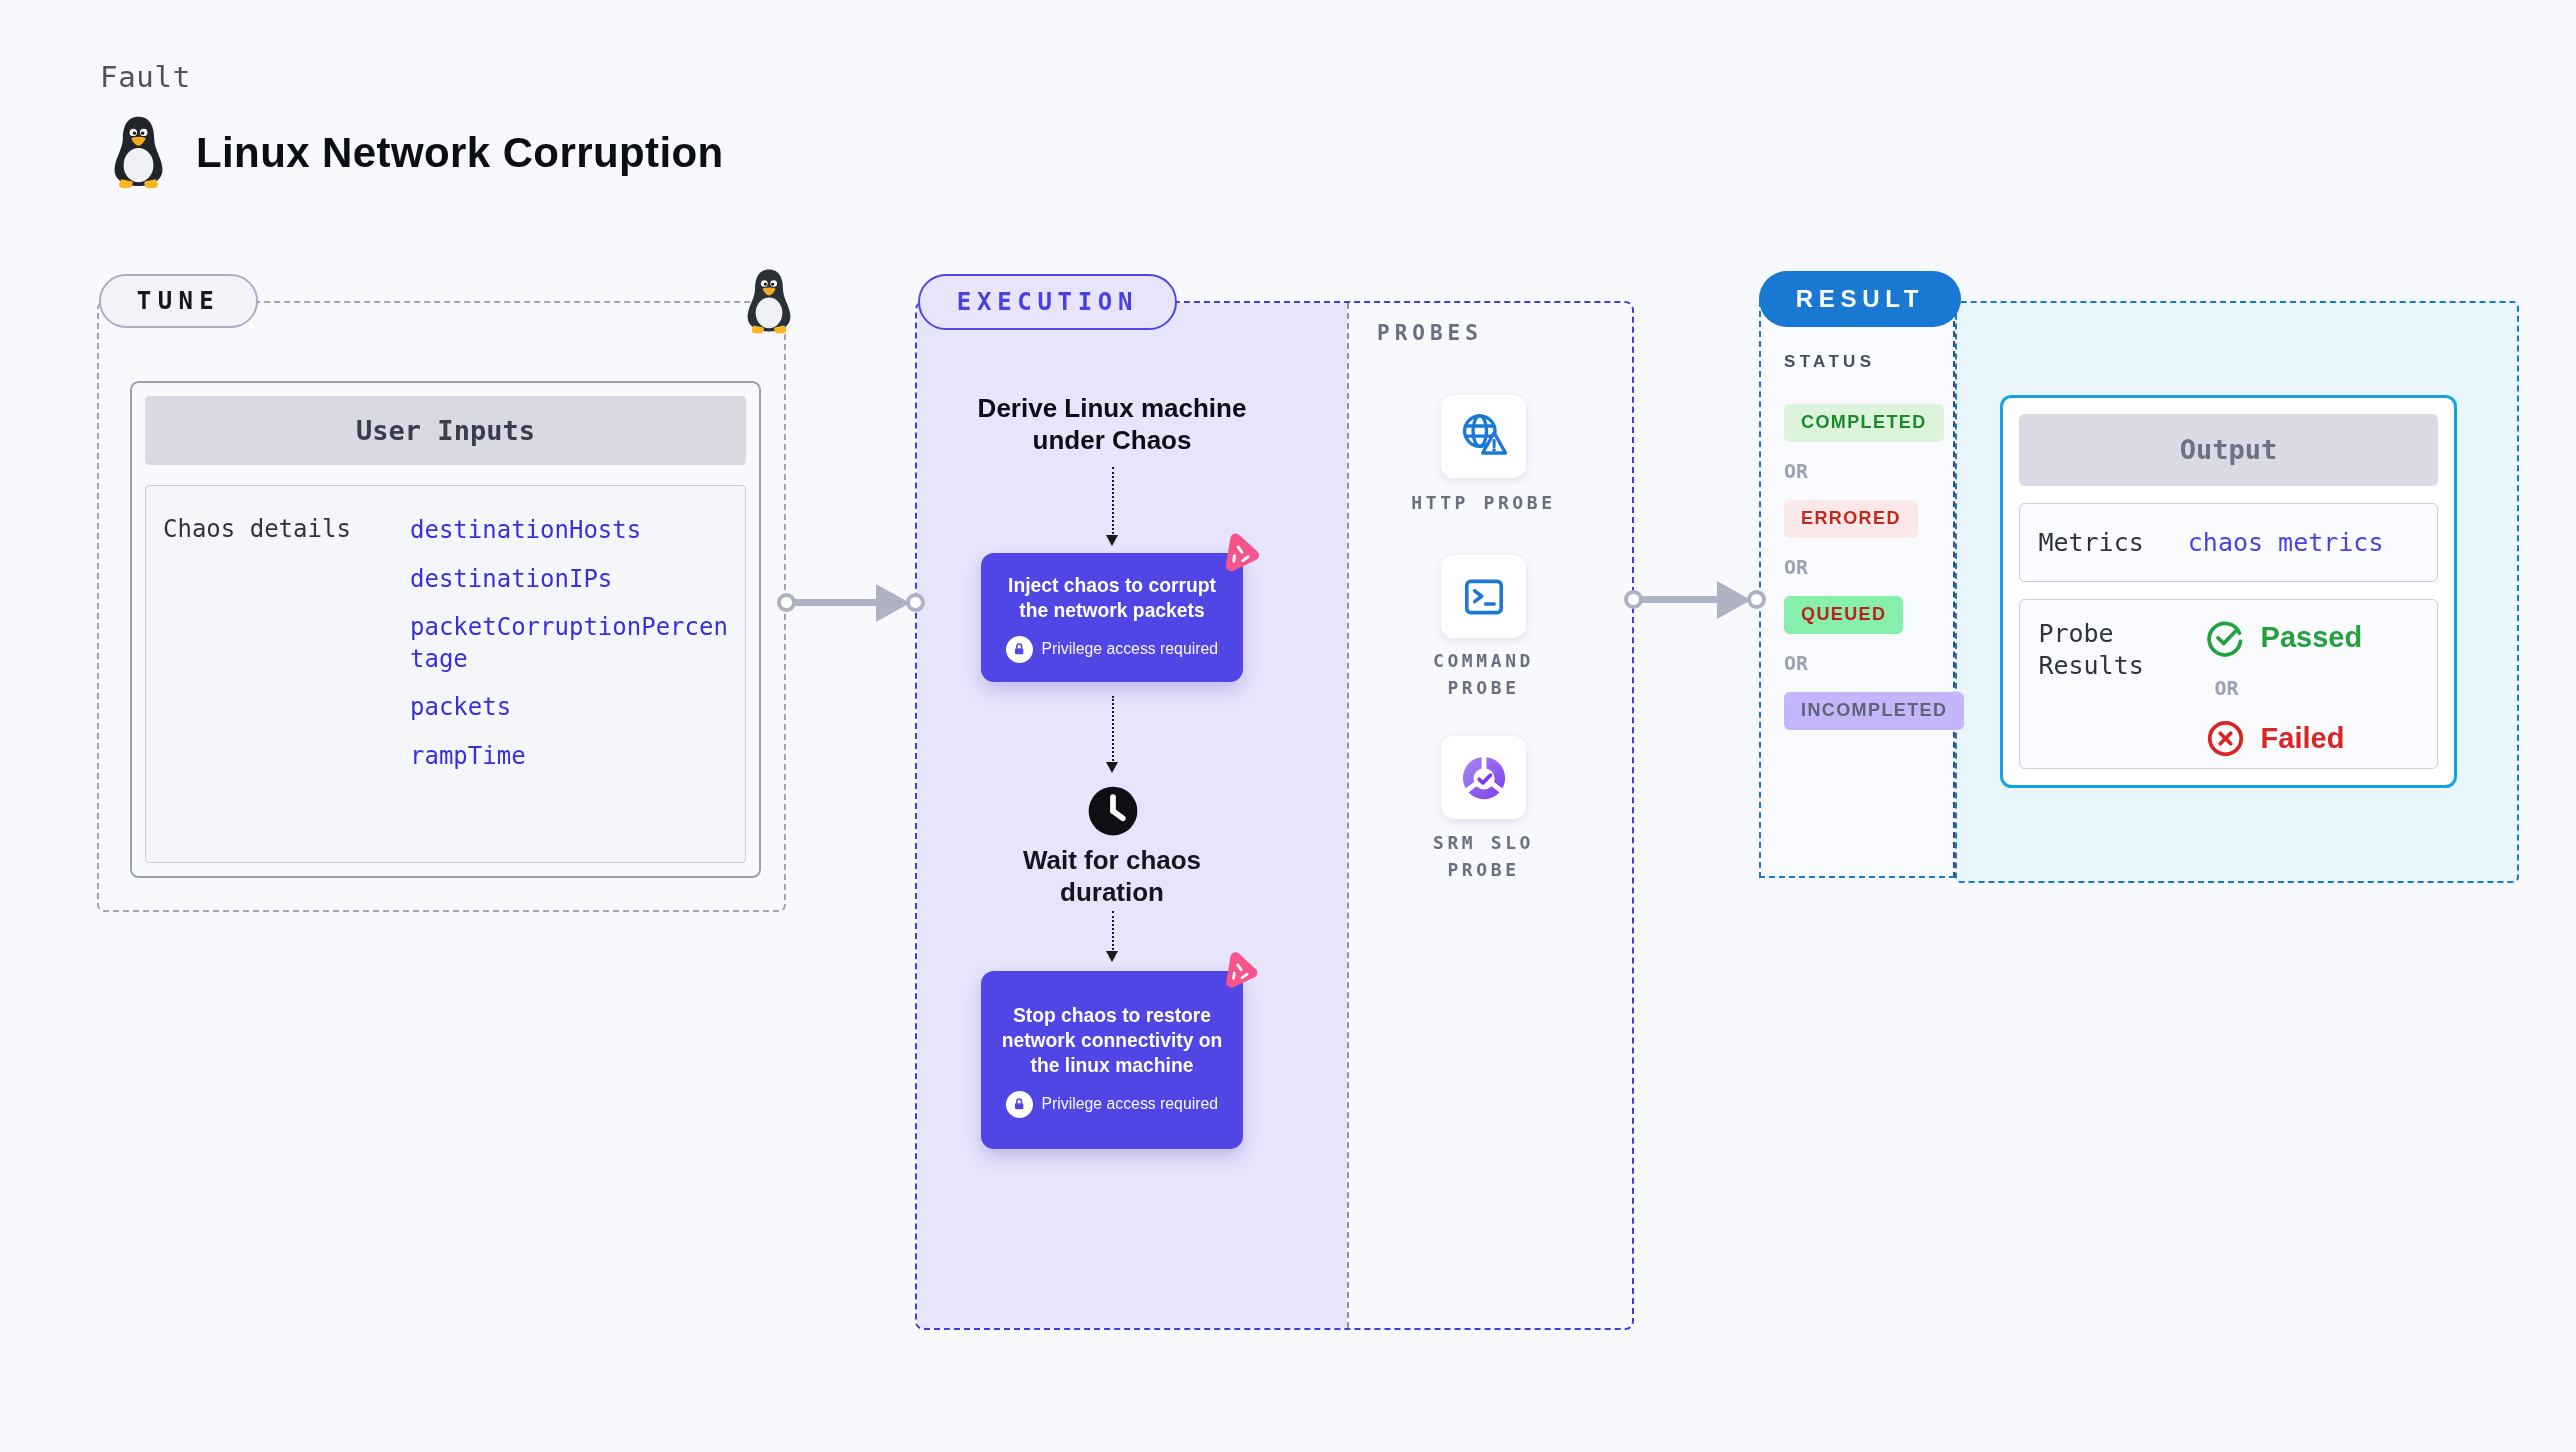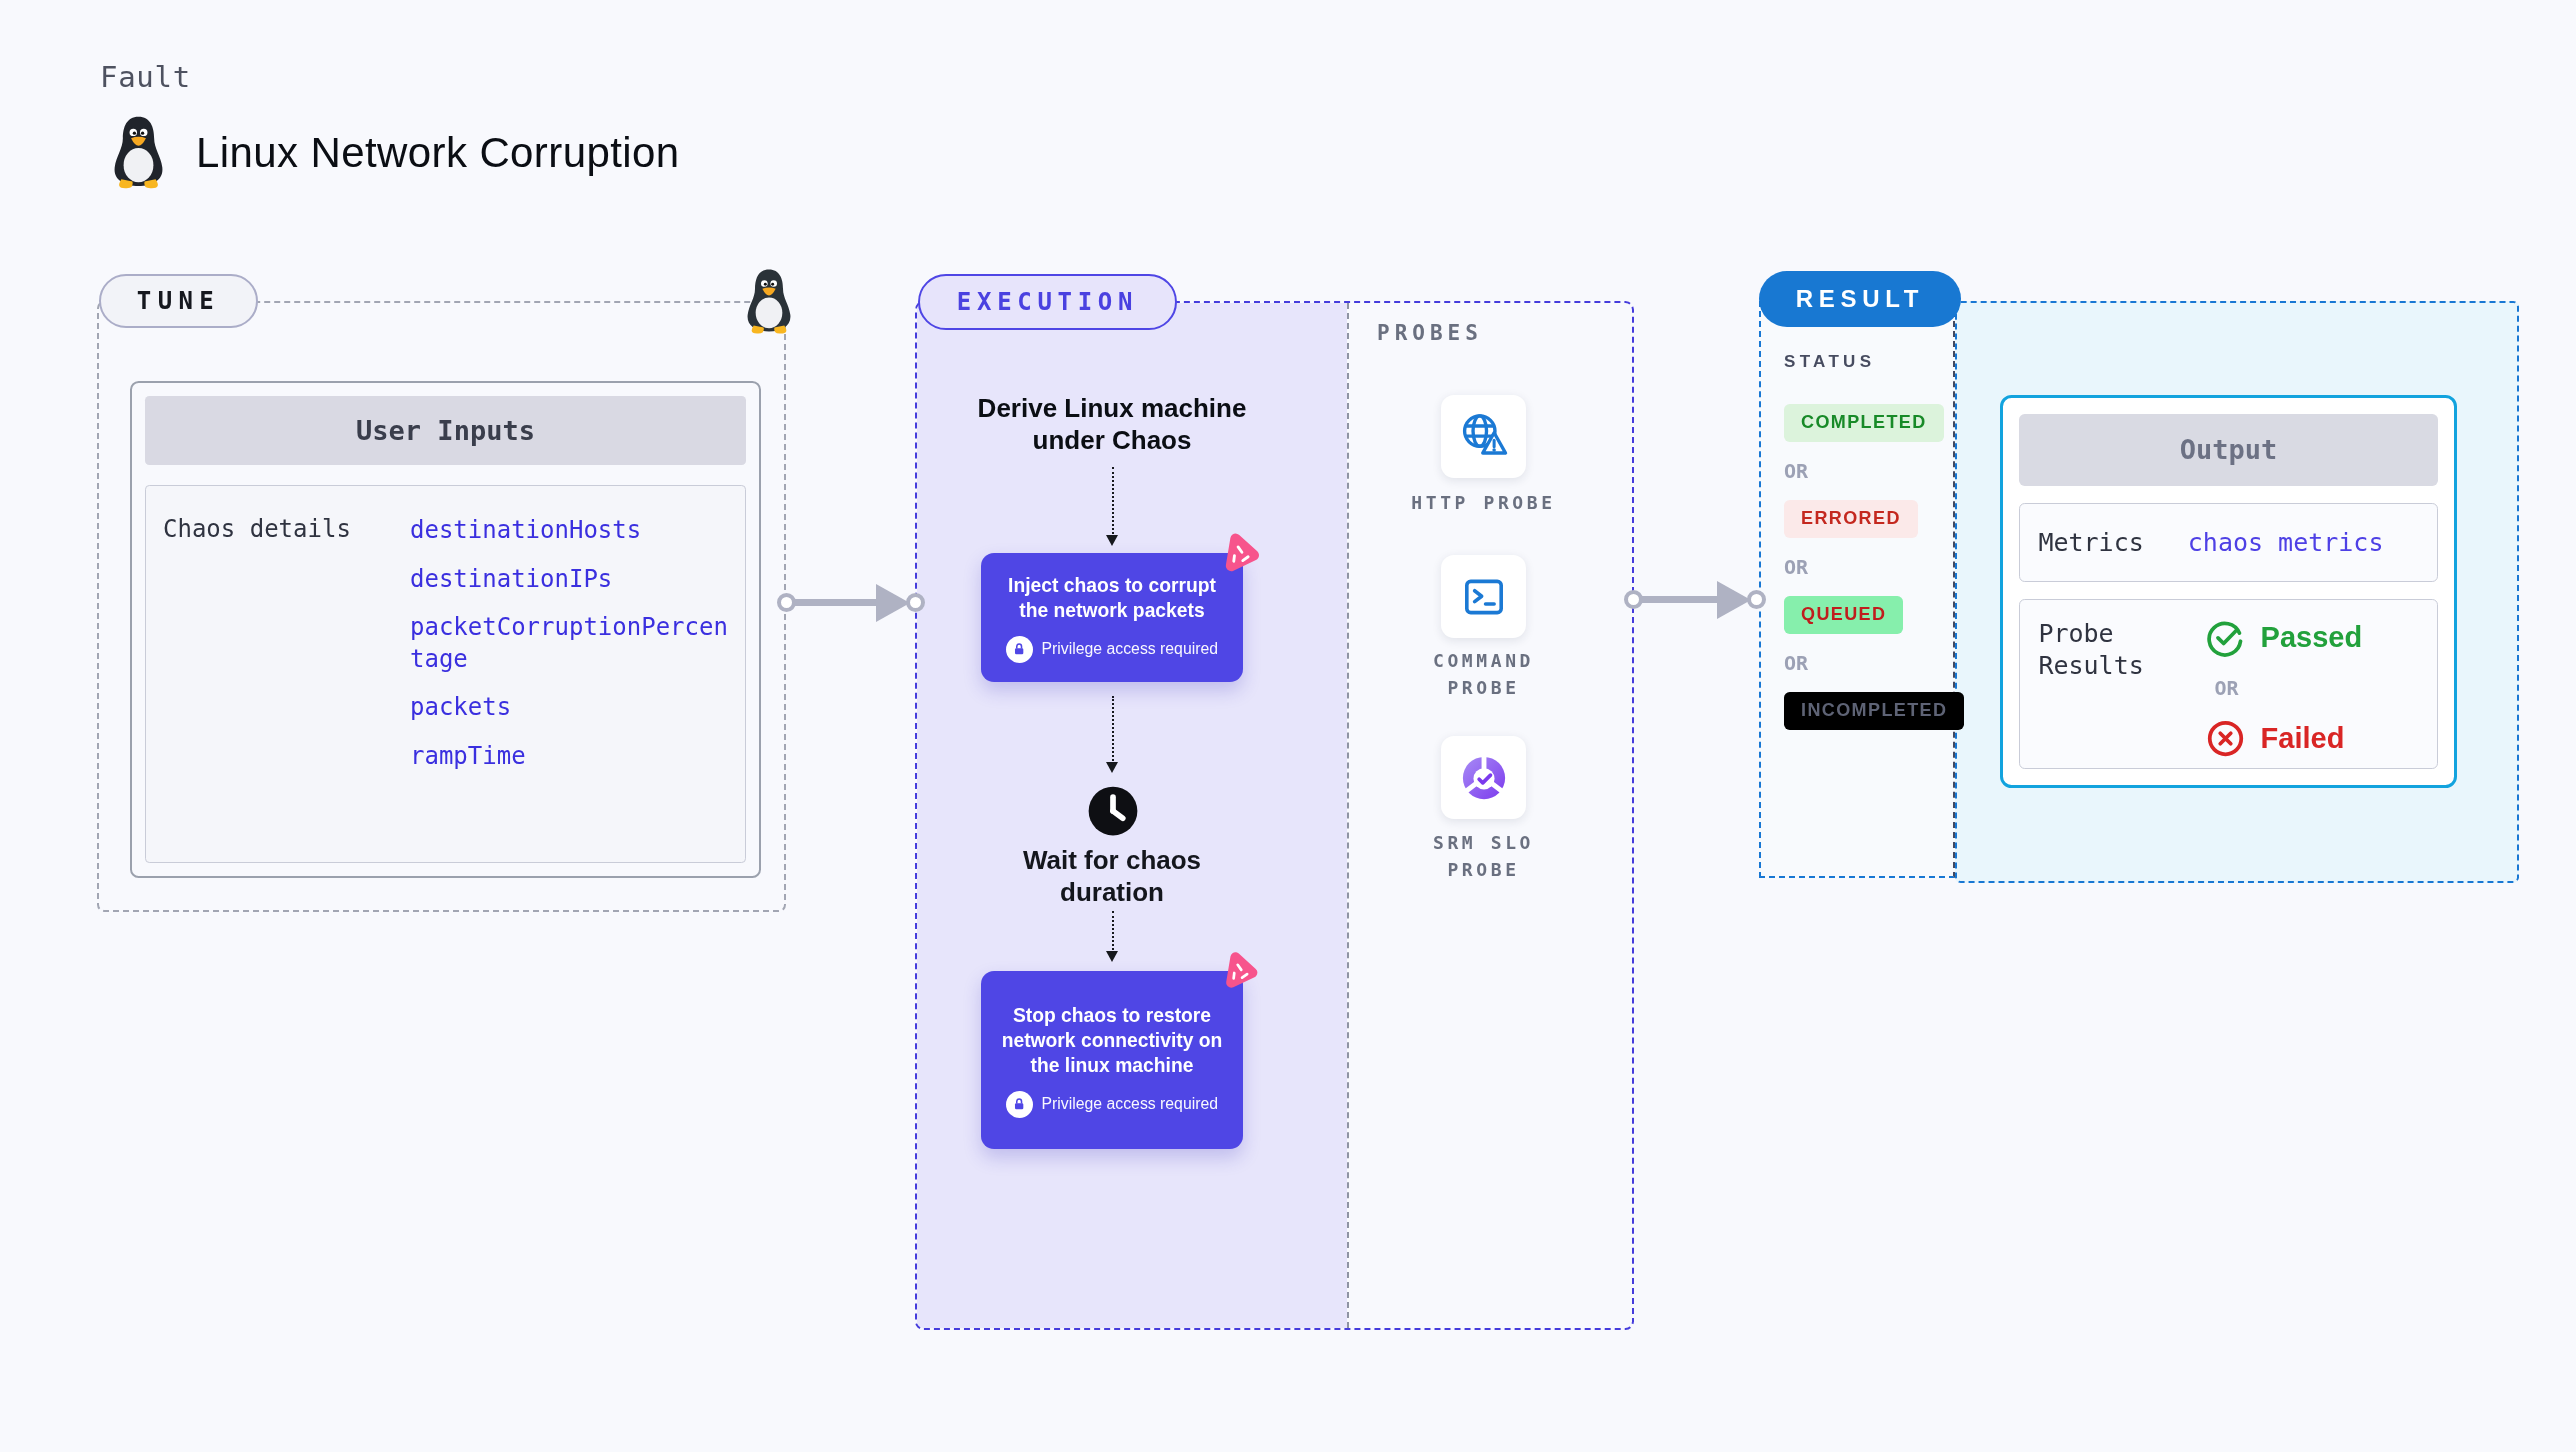--- a/index.html
+++ b/index.html
@@ -4,21 +4,21 @@
 <style>
   html,body{margin:0;padding:0;}
   #canvas{position:relative;width:2576px;height:1452px;background:#F8F9FD;overflow:hidden;
           font-family:"Liberation Sans",sans-serif;color:#14161D;}
   .mono{font-family:"DejaVu Sans Mono",monospace;}
   .abs{position:absolute;}
 
   
   .eyebrow{left:100px;top:60px;font-size:29px;color:#4E5260;letter-spacing:0.7px;}
   .title-row{left:105px;top:115px;display:flex;align-items:center;gap:24px;}
-  .page-title{font-size:42px;font-weight:normal;color:#0B0E14;letter-spacing:0.4px;}
+  .page-title{font-size:42px;font-weight:bold;color:#0B0E14;letter-spacing:0.4px;}
 
   
   .pill{position:absolute;display:flex;align-items:center;justify-content:center;
         border-radius:43px;font-weight:bold;z-index:6;box-sizing:border-box;}
   .pill-tune{left:99px;top:274px;width:159px;height:54px;background:#F2F3F8;
              border:2.1px solid #ABADC8;font-size:24px;letter-spacing:6.4px;color:#16181F;}
   .pill-exec{left:918px;top:274px;width:259px;height:56px;background:#E7E4FB;
              border:2.9px solid #4F46E5;color:#4A41E0;font-size:24px;letter-spacing:5.7px;}
   .pill-result{left:1759px;top:271px;width:202px;height:56px;background:#1878D2;
                color:#FFFFFF;font-size:24px;letter-spacing:5.7px;}
@@ -78,21 +78,21 @@
   
   .status-box{left:1759px;top:301px;width:196px;height:577px;box-sizing:border-box;background:#F8FAFD;
               border:2.1px dashed #1877D3;border-right:2.1px dashed #434960;z-index:1;}
   .status-col{left:1784px;top:352px;width:165px;display:flex;flex-direction:column;align-items:flex-start;z-index:2;}
   .status-heading{font-size:17px;font-weight:bold;letter-spacing:4.3px;color:#474C60;margin-bottom:31.5px;}
   .badge{height:38px;display:flex;align-items:center;padding:0 17px;border-radius:5.7px;
          font-size:18px;font-weight:bold;letter-spacing:1.4px;margin-bottom:17px;}
   .badge-completed{background:#DCF3DC;color:#188A28;}
   .badge-errored{background:#FBE9E9;color:#C4281F;}
   .badge-queued{background:#86efac;color:#C01D1D;}
-  .badge-incompleted{background:#000000;color:#5E6375;}
+  .badge-incompleted{background:#c4b5fd;color:#5E6375;}
   .or{font-size:20px;font-weight:bold;color:#9CA1B5;margin-bottom:17px;}
 
   .cyan-box{left:1955px;top:301px;width:564px;height:582px;box-sizing:border-box;background:#E9F6FC;
             border:2.9px dashed #1877D3;border-radius:5.7px;}
   .output-card{left:2000px;top:395px;width:457px;height:393px;box-sizing:border-box;background:#FFFFFF;
                border:3.6px solid #12A3DE;border-radius:11.5px;padding:15.8px;display:flex;flex-direction:column;
                gap:17px;z-index:2;}
   .out-head{height:72px;background:#D9DAE3;border-radius:5.7px;display:flex;align-items:center;
             justify-content:center;font-size:27px;font-weight:bold;color:#6C7184;flex:none;}
   .out-row{border:1.4px solid #C9CCD8;background:#FAFBFE;border-radius:5.7px;display:flex;box-sizing:border-box;}

